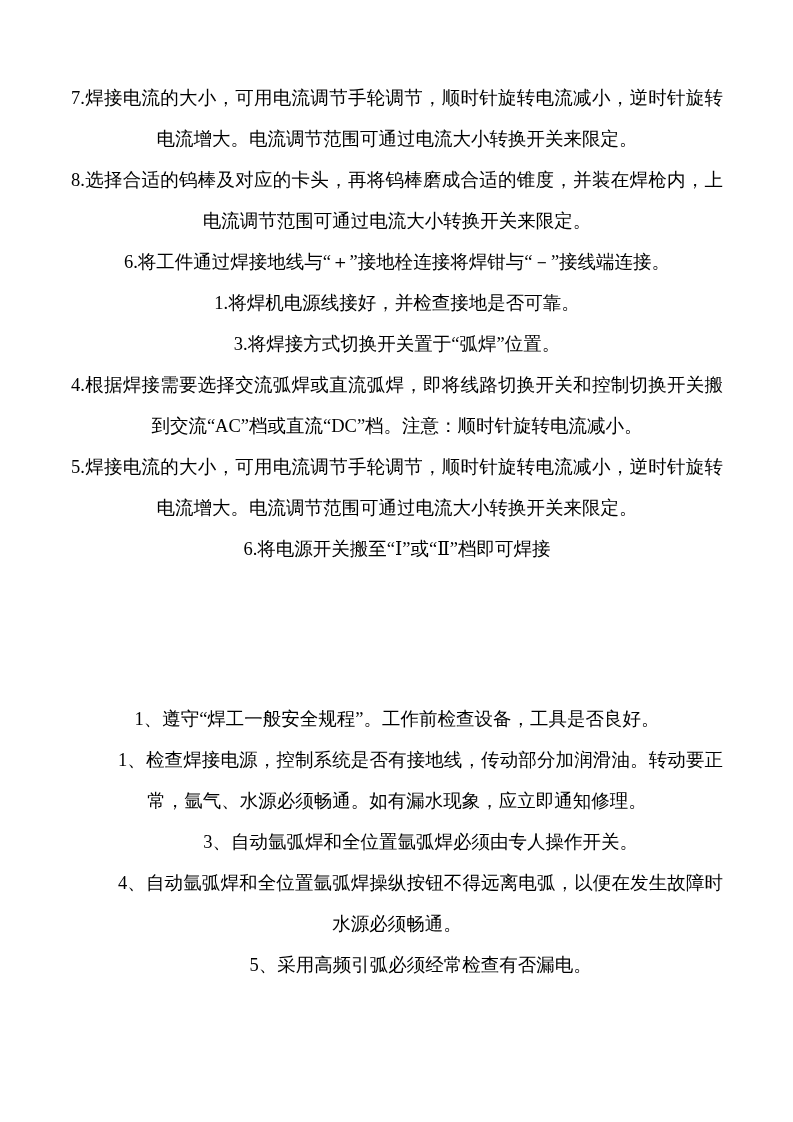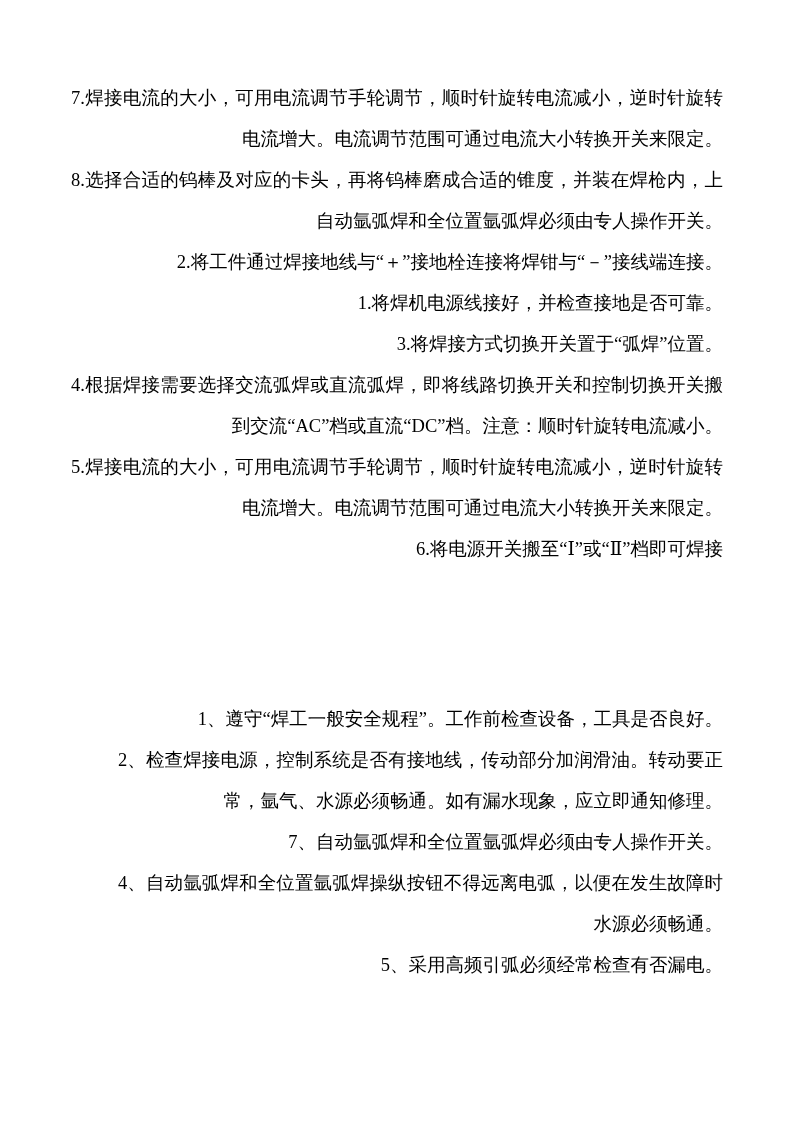--- a/index.html
+++ b/index.html
@@ -18,21 +18,21 @@
     font-family: "Liberation Serif", "DejaVu Serif", serif;
     font-size: 18.5px;
     color: #000000;
     overflow: hidden;
   }
   .section { display: block; }
   .line {
     height: 41px;
     line-height: 41px;
     white-space: nowrap;
-    text-align: right;
+    text-align: center;
   }
   
   .line.fill {
     white-space: normal;
     text-align: justify;
     text-align-last: justify;
   }
   
   .line.ind {
     margin-left: 47px;
@@ -43,39 +43,39 @@
 </style>
 </head>
 <body>
 
 <div class="page">
 
   <div class="section">
     <div class="line fill">7.焊接电流的大小，可用电流调节手轮调节，顺时针旋转电流减小，逆时针旋转</div>
     <div class="line">电流增大。电流调节范围可通过电流大小转换开关来限定。</div>
     <div class="line fill">8.选择合适的钨棒及对应的卡头，再将钨棒磨成合适的锥度，并装在焊枪内，上</div>
-    <div class="line">自动氩弧焊和全位置氩弧焊必须由专人操作开关。</div>
+    <div class="line">电流调节范围可通过电流大小转换开关来限定。</div>
   </div>
 
   <div class="section">
-    <div class="line">2.将工件通过焊接地线与“＋”接地栓连接将焊钳与“－”接线端连接。</div>
+    <div class="line">6.将工件通过焊接地线与“＋”接地栓连接将焊钳与“－”接线端连接。</div>
     <div class="line">1.将焊机电源线接好，并检查接地是否可靠。</div>
     <div class="line">3.将焊接方式切换开关置于“弧焊”位置。</div>
     <div class="line fill">4.根据焊接需要选择交流弧焊或直流弧焊，即将线路切换开关和控制切换开关搬</div>
     <div class="line">到交流“AC”档或直流“DC”档。注意：顺时针旋转电流减小。</div>
     <div class="line fill">5.焊接电流的大小，可用电流调节手轮调节，顺时针旋转电流减小，逆时针旋转</div>
     <div class="line">电流增大。电流调节范围可通过电流大小转换开关来限定。</div>
     <div class="line">6.将电源开关搬至“Ⅰ”或“Ⅱ”档即可焊接</div>
   </div>
 
   <div class="section-gap"></div>
 
   <div class="section">
     <div class="line">1、遵守“焊工一般安全规程”。工作前检查设备，工具是否良好。</div>
-    <div class="line fill ind">2、检查焊接电源，控制系统是否有接地线，传动部分加润滑油。转动要正</div>
+    <div class="line fill ind">1、检查焊接电源，控制系统是否有接地线，传动部分加润滑油。转动要正</div>
     <div class="line">常，氩气、水源必须畅通。如有漏水现象，应立即通知修理。</div>
-    <div class="line ind">7、自动氩弧焊和全位置氩弧焊必须由专人操作开关。</div>
+    <div class="line ind">3、自动氩弧焊和全位置氩弧焊必须由专人操作开关。</div>
     <div class="line fill ind">4、自动氩弧焊和全位置氩弧焊操纵按钮不得远离电弧，以便在发生故障时</div>
     <div class="line">水源必须畅通。</div>
     <div class="line ind">5、采用高频引弧必须经常检查有否漏电。</div>
   </div>
 
 </div>
 
 </body></html>

